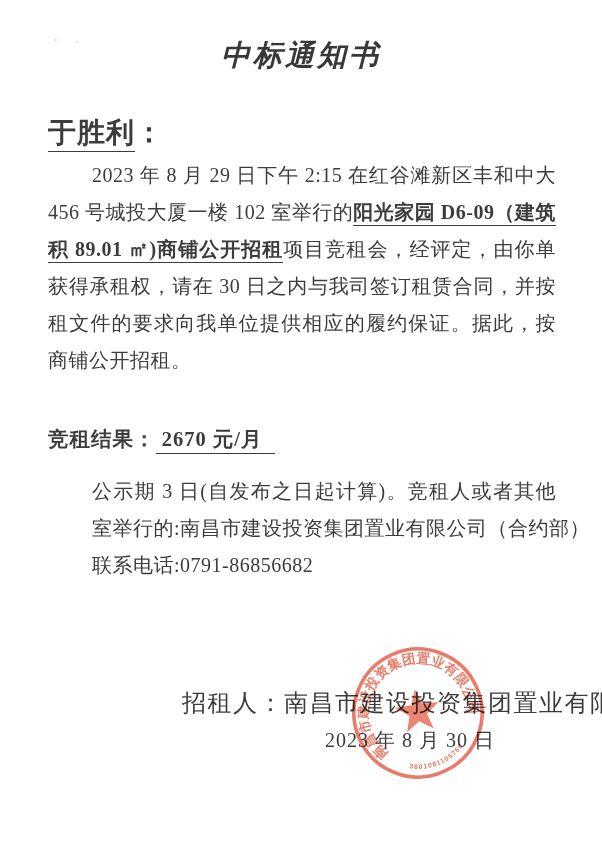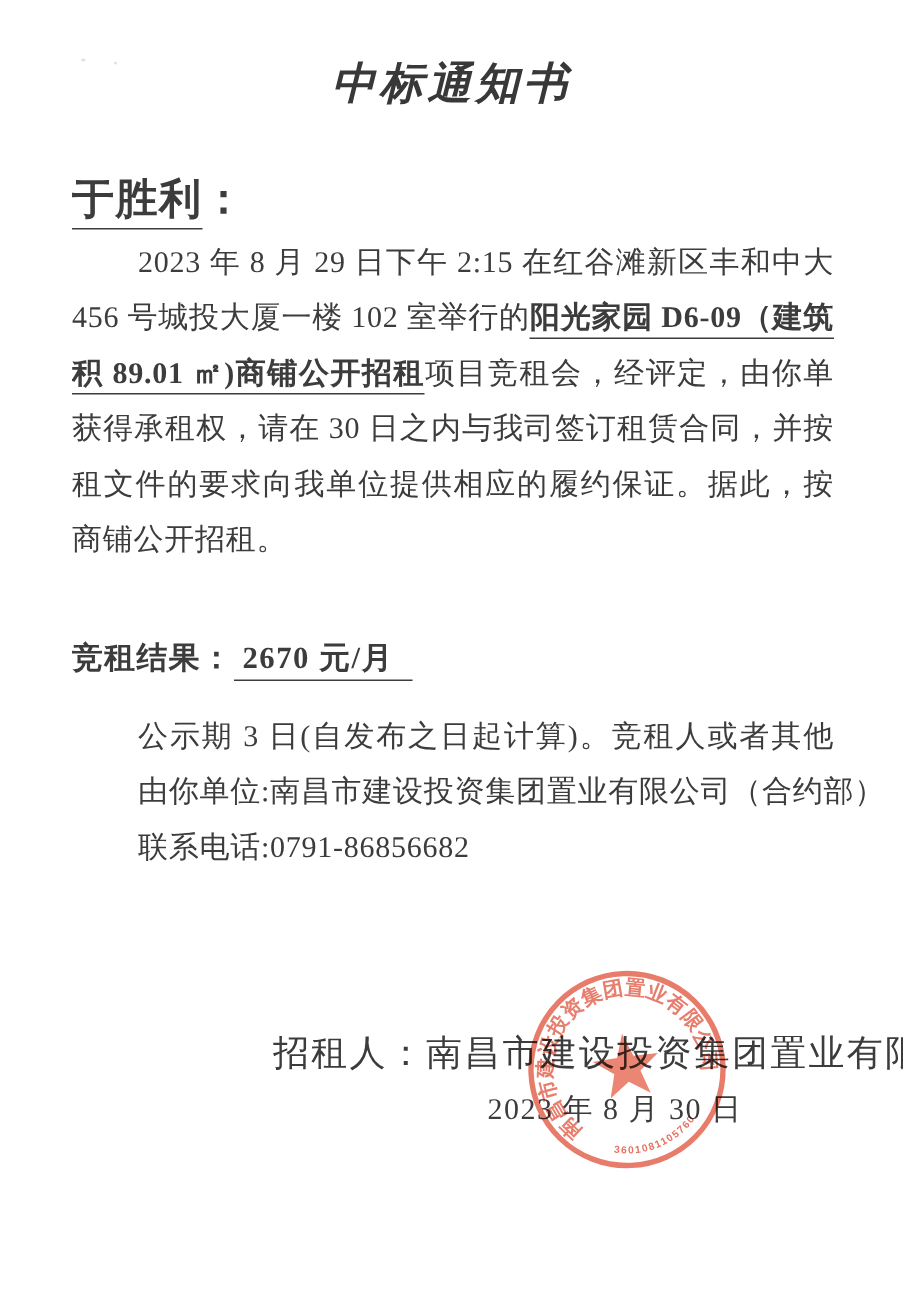--- a/index.html
+++ b/index.html
@@ -84,21 +84,21 @@
     <div class="line fill"><span class="em">积 89.01 ㎡)商铺公开招租</span><span>项目竞租会，经评定，由你单位</span></div>
     <div class="line fill"><span>获得承租权，请在 30 日之内与我司签订租赁合同，并按招</span></div>
     <div class="line fill"><span>租文件的要求向我单位提供相应的履约保证。据此，按规定</span></div>
     <div class="line"><span>商铺公开招租。</span></div>
   </div>
 
   <div class="result"><span>竞租结果：</span><span class="u2">&nbsp;2670 元/月&nbsp;&nbsp;</span></div>
 
   <div class="notice-block">
     <div class="line fill indent"><span>公示期 3 日(自发布之日起计算)。竞租人或者其他利害</span></div>
-    <div class="line indent"><span>由你单位:南昌市建设投资集团置业有限公司（合约部）</span></div>
+    <div class="line indent"><span>室举行的:南昌市建设投资集团置业有限公司（合约部）</span></div>
     <div class="line indent"><span>联系电话:0791-86856682</span></div>
   </div>
 
   <div class="sig-lessor">招租人：南昌市建设投资集团置业有限公司</div>
   <div class="sig-date">2023 年 8 月 30 日</div>
 
   <svg class="seal" viewBox="0 0 150 150" aria-hidden="true">
     <defs>
       <path id="sealArcTop" d="M 31.7,100 A 50,50 0 1 1 118.3,100" fill="none"></path>
       <path id="sealArcBottom" d="M 42.9,120.9 A 56,56 0 0 0 107.1,120.9" fill="none"></path>

